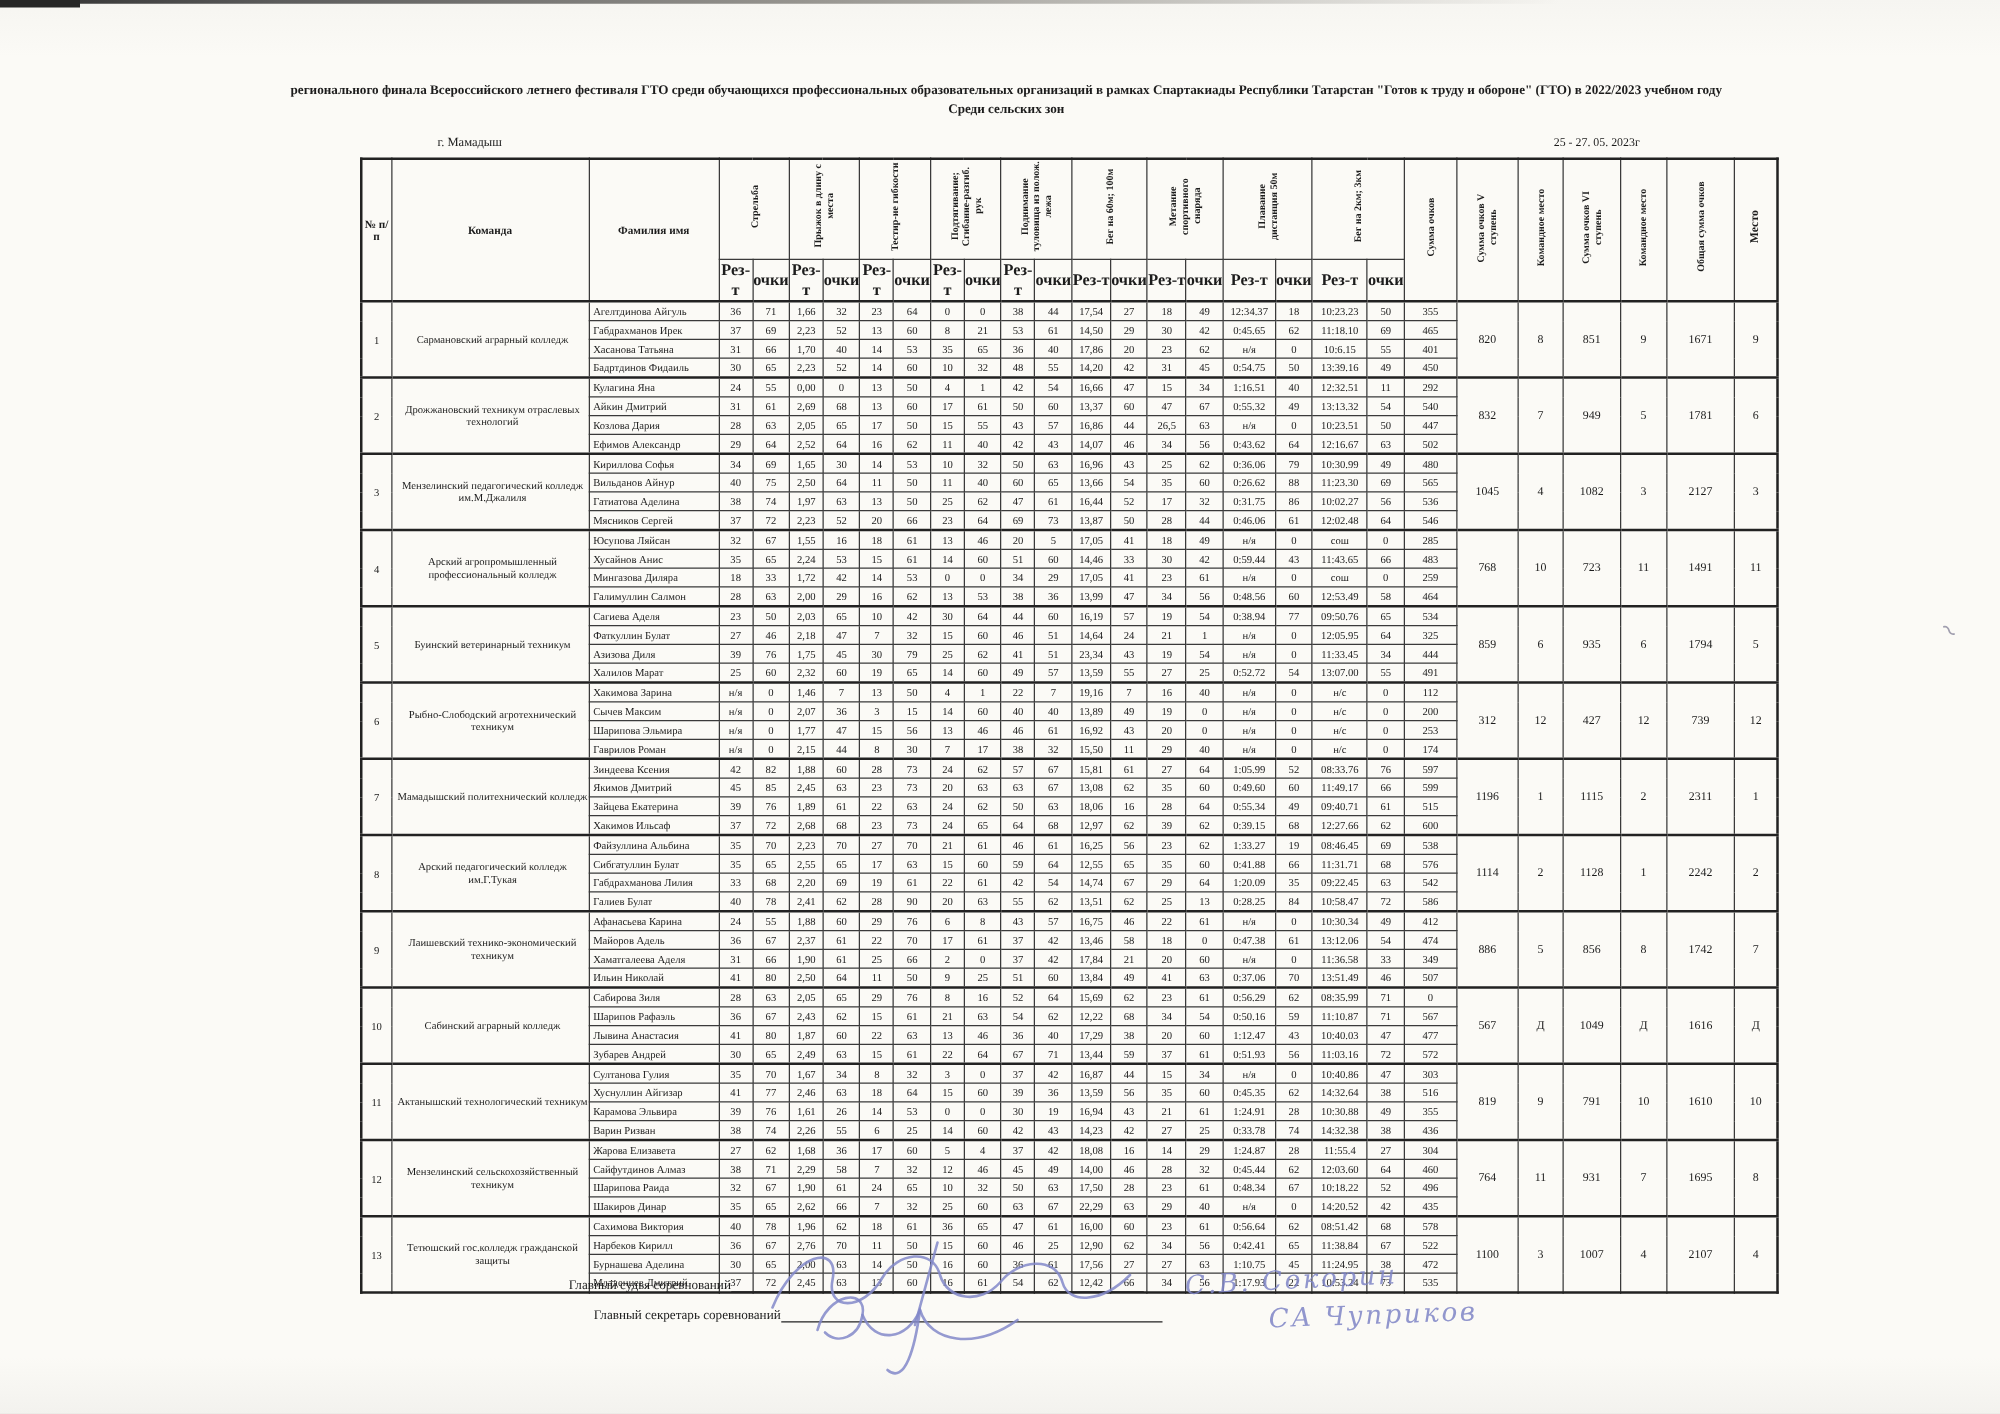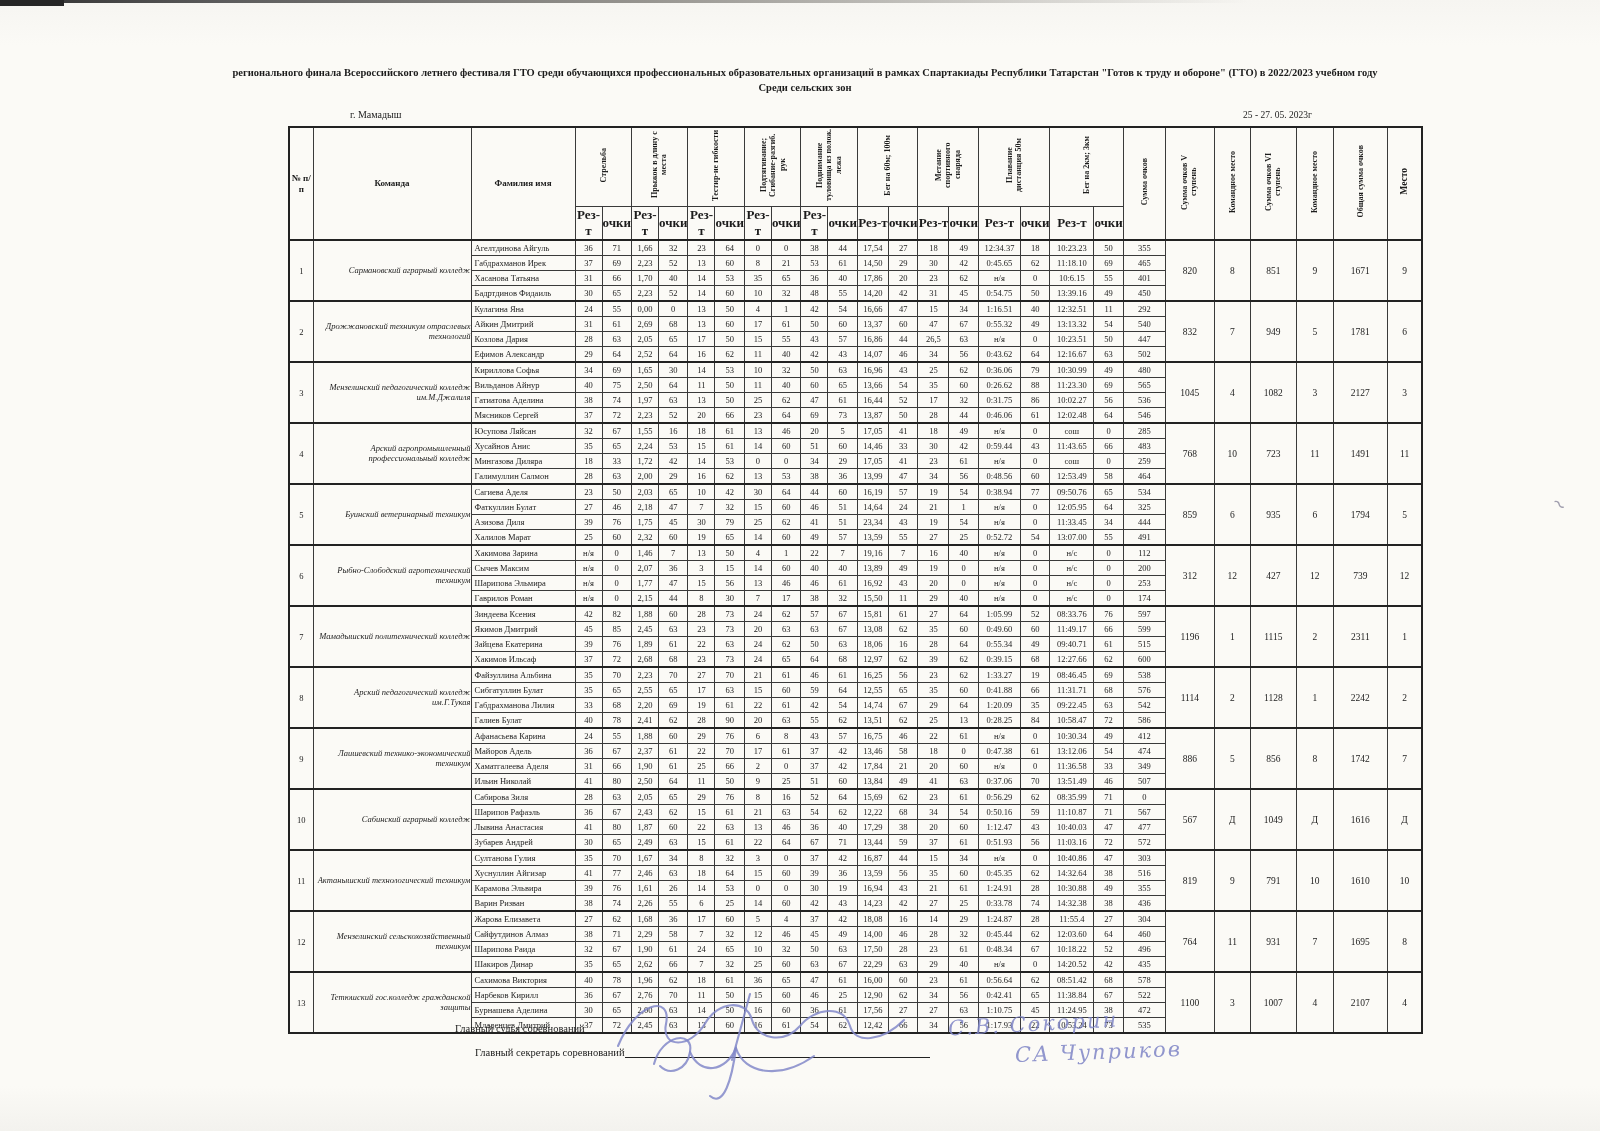--- a/index.html
+++ b/index.html
@@ -22,21 +22,21 @@
   .grid th,.grid td{border:1px solid #3a3a3a;overflow:hidden;padding:0;}
   .grid thead th{background:#fbfaf6;vertical-align:middle;text-align:center;}
   .grid thead tr.hr1 th{height:78px;}
   .grid thead tr.hr2 th{height:13px;font-size:13px;font-weight:bold;}
   .h-horiz{font-size:9px;font-weight:bold;white-space:normal;line-height:1.15;}
   .vert{display:inline-block;writing-mode:vertical-rl;transform:rotate(180deg);
         font-size:8px;font-weight:bold;line-height:1.18;max-height:74px;white-space:normal;}
   .vert.big{font-size:9.5px;}
   .grid tbody td{height:14px;font-size:8.5px;text-align:center;white-space:nowrap;}
   .grid tbody td.nm{text-align:left;padding-left:3px;white-space:normal;line-height:1.02;margin-left:32px;}
-  .grid tbody td.tn{text-align:right;padding-left:4px;white-space:normal;line-height:1.1;font-size:8.5px;vertical-align:middle;font-style:italic;}
+  .grid tbody td.tn{text-align:center;padding-left:4px;white-space:normal;line-height:1.1;font-size:8.5px;vertical-align:middle;}
   .grid tbody td.tot{font-size:9.5px;}
   .grid tbody tr.team-start td{border-top:2px solid #222;}
 
   .sig-row{position:absolute;font-size:10.5px;}
   .sig-row .lbl{font-weight:normal;}
   .sig-row .ln{display:inline-block;border-bottom:1px solid #222;height:11px;vertical-align:bottom;}
   .ink{position:absolute;color:#7f85c6;}
   .ink-name{font-style:italic;font-size:21px;font-family:"DejaVu Serif",serif;letter-spacing:2px;opacity:.85;white-space:nowrap;}
   svg.sig{position:absolute;overflow:visible;}
   svg.sig path{fill:none;stroke:#8288c9;stroke-width:2.1;stroke-linecap:round;opacity:.85;}

